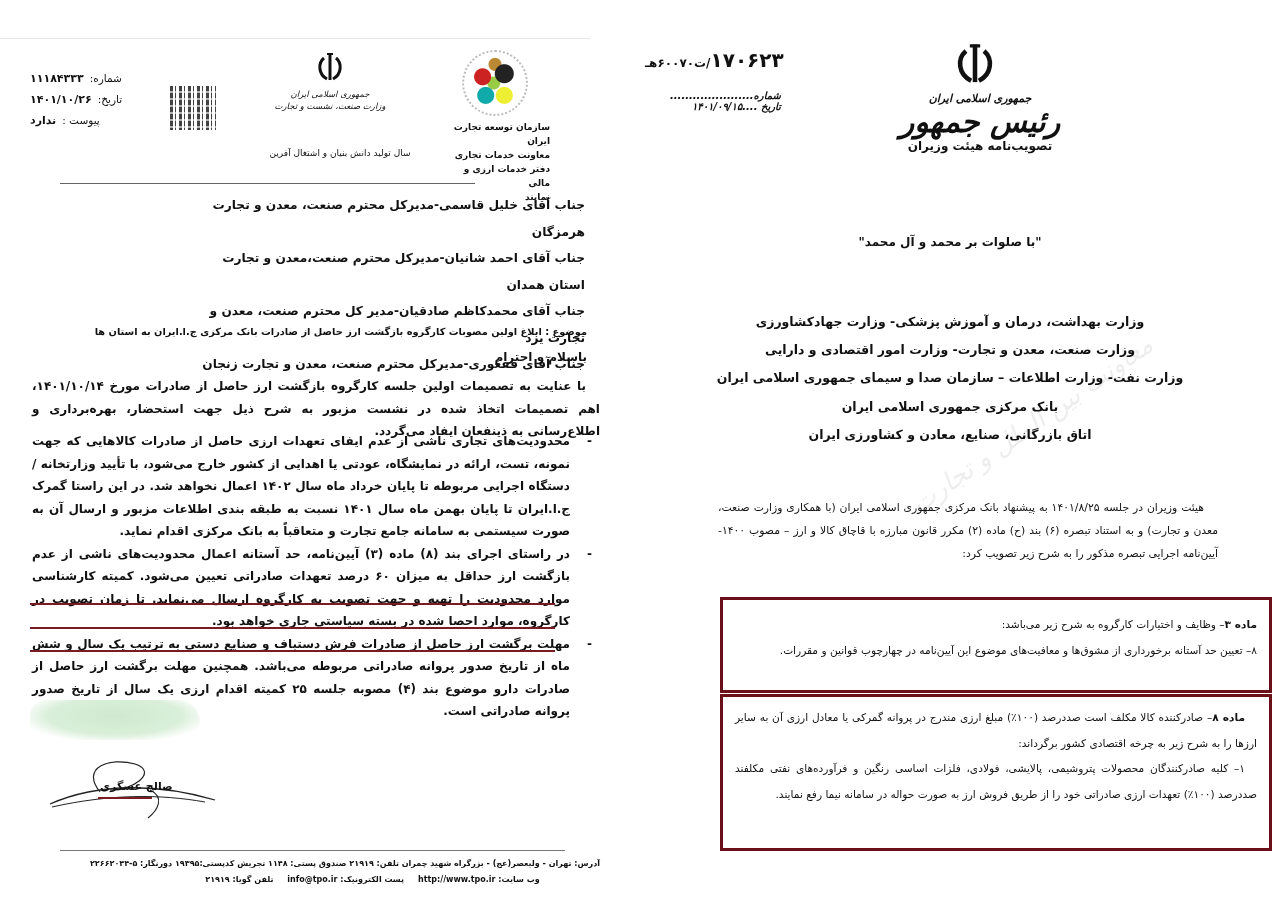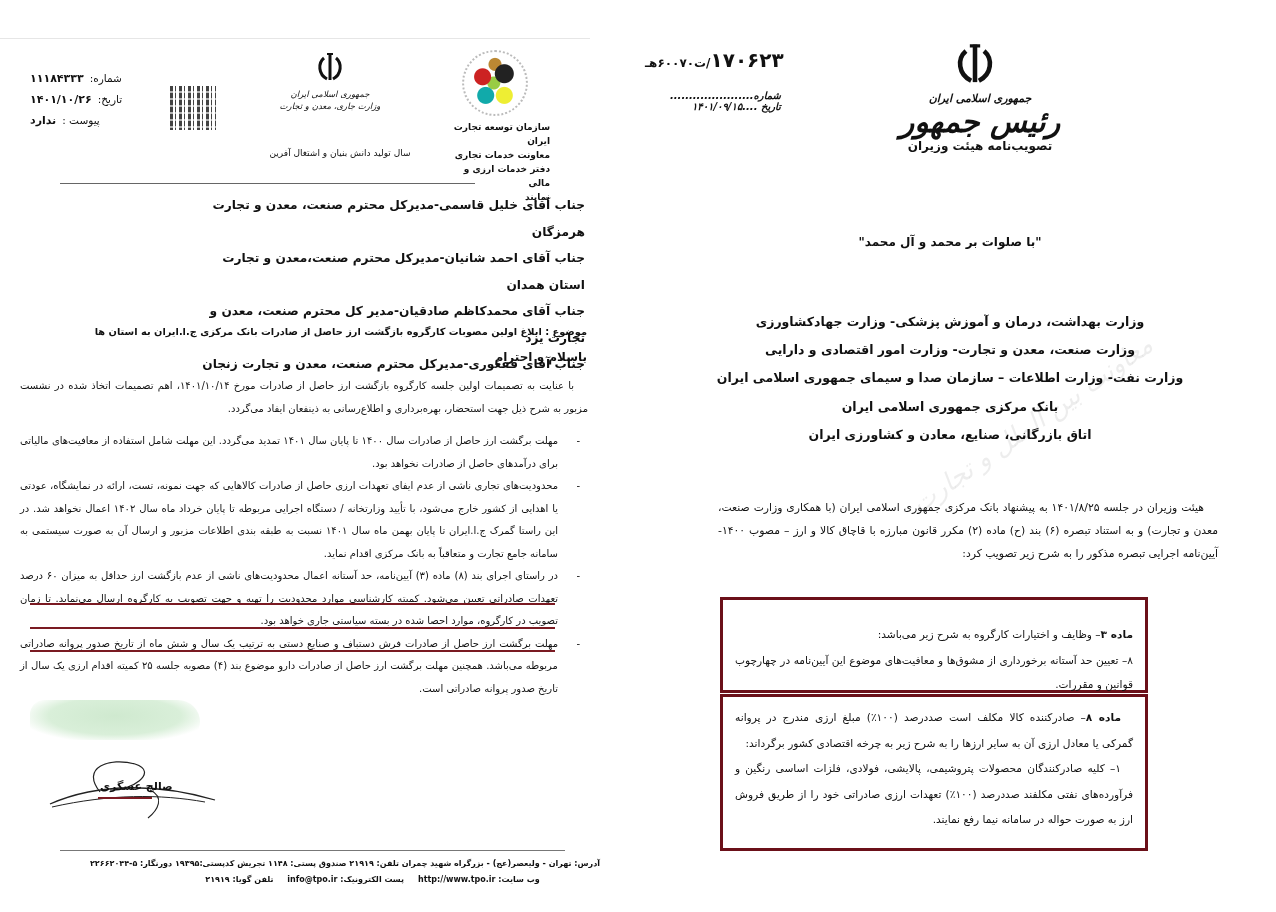--- a/index.html
+++ b/index.html
@@ -36,21 +36,21 @@
       radial-gradient(circle at 35% 70%, #1aa 0 8px, transparent 9px),
       radial-gradient(circle at 65% 70%, #ee3 0 8px, transparent 9px),
       radial-gradient(circle at 50% 20%, #b83 0 6px, transparent 7px),
       radial-gradient(circle at 48% 50%, #9c4 0 6px, transparent 7px);
     border:2px dotted #bbb; }
   .tpo .lines { font-size:9px; line-height:14px; font-weight:bold; margin-top:4px; }
   .hdr-rule { position:absolute; left:60px; top:183px; width:415px; height:1px; background:#666; }
   .recipients { left:200px; top:192px; width:385px; font-size:12.2px; font-weight:bold; line-height:26.5px; }
   .subject { left:40px; top:326px; width:547px; font-size:9.8px; font-weight:bold; }
   .greeting { left:40px; top:350px; width:547px; font-size:12px; font-weight:bold; }
-  .body { left:20px; width:568px; font-size:10px; line-height:22.5px; text-align:justify; text-align-last:right; }
+  .body { left:32px; width:568px; font-size:12px; line-height:22.5px; text-align:justify; text-align-last:right;font-weight:bold; }
   .p1 { top:375px; }
   .bullet { position:relative; padding-right:30px; }
   .bullet::before { content:"-"; position:absolute; right:8px; top:0; }
   .bl1 { top:430px; }
   .hl-line { position:absolute; left:30px; width:525px; height:2px; background:#7a1a22; }
   .redact { left:30px; top:700px; width:170px; height:40px; border-radius:20px 30px 25px 20px;
     background:radial-gradient(ellipse at 50% 40%, #cfe9cf 0%, #d9efd9 55%, rgba(255,255,255,0) 80%); }
   .signature { left:40px; top:752px; width:180px; height:70px; }
   .sig-name { left:100px; top:780px; font-size:11px; font-weight:bold; }
   .foot-rule { position:absolute; left:60px; top:850px; width:505px; height:1px; background:#777; }
@@ -66,21 +66,21 @@
   .pres { left:270px; top:92px; width:180px; text-align:center; }
   .pres .a { font-size:11px; font-style:italic; font-weight:bold; }
   .pres .b { font-size:30px; font-weight:bold; font-style:italic; line-height:34px; }
   .pres .c { font-size:12px; font-weight:bold; }
   .bism { left:180px; top:228px; width:300px; text-align:center; font-size:12px; font-weight:bold; line-height:28px; }
   .ministries { left:60px; top:308px; width:540px; text-align:center; font-size:12.5px; font-weight:bold; line-height:28.2px; }
   .ministries .cut { white-space:nowrap; }
   .watermark { left:360px; top:380px; width:240px; height:200px; color:rgba(0,0,0,.07);
     font-size:26px; font-style:italic; transform:rotate(-35deg); white-space:nowrap; pointer-events:none; }
   .decree { left:98px; top:496px; width:500px; font-size:10.8px; line-height:23px; text-align:justify; text-align-last:right; }
-  .box { left:100px; width:428px; border:3px solid #6b1019; box-sizing:border-box; padding:22px 12px; font-size:10.6px; line-height:25.5px; text-align:justify; text-align-last:right; }
+  .box { left:100px; width:552px; border:3px solid #6b1019; box-sizing:border-box; padding:12px 12px; font-size:10.6px; line-height:25.5px; text-align:justify; text-align-last:right; }
   .box1 { top:597px; height:96px; }
   .box2 { top:694px; height:157px; line-height:25.5px; padding-top:8px; }
   .bold { font-weight:bold; }
 </style>
 </head>
 <body>
 
 <div class="doc doc-left">
   <div class="top-rule"></div>
 
@@ -102,21 +102,21 @@
   <div class="abs qr"></div>
 
   <div class="abs ministry rtl" style="text-align:center">
     <svg class="emblem" viewBox="0 0 30 34">
       <path d="M15 3 L15 30" stroke="#111" stroke-width="3"></path>
       <path d="M9 8 C3 13 3 24 12 29" fill="none" stroke="#111" stroke-width="3"></path>
       <path d="M21 8 C27 13 27 24 18 29" fill="none" stroke="#111" stroke-width="3"></path>
       <path d="M12 4 L18 4" stroke="#111" stroke-width="2"></path>
     </svg>
     <div class="sub">جمهوری اسلامی ایران</div>
-    <div class="sub">وزارت جاری، معدن و تجارت</div>
+    <div class="sub">وزارت صنعت، نشست و تجارت</div>
   </div>
 
   <div class="abs slogan rtl" style="text-align:center">سال تولید دانش بنیان و اشتغال آفرین</div>
 
   <div class="abs tpo rtl" style="text-align:right">
     <div class="tpo-logo"></div>
     <div class="lines">
       <div>سازمان توسعه تجارت ایران</div>
       <div>معاونت خدمات تجاری</div>
       <div>دفتر خدمات ارزی و مالی</div>
@@ -132,21 +132,20 @@
     <div>جناب آقای محمدکاظم صادقیان-مدیر کل محترم صنعت، معدن و تجارت یزد</div>
     <div>جناب آقای ففغوری-مدیرکل محترم صنعت، معدن و تجارت زنجان</div>
   </div>
 
   <div class="abs subject rtl">موضوع : ابلاغ اولین مصوبات کارگروه بازگشت ارز حاصل از صادرات بانک مرکزی ج.ا.ایران به استان ها</div>
   <div class="abs greeting rtl">باسلام و احترام</div>
 
   <div class="abs body p1 rtl" style="text-indent:14px">با عنایت به تصمیمات اولین جلسه کارگروه بازگشت ارز حاصل از صادرات مورخ ۱۴۰۱/۱۰/۱۴، اهم تصمیمات اتخاذ شده در نشست مزبور به شرح ذیل جهت استحضار، بهره‌برداری و اطلاع‌رسانی به ذینفعان ایفاد می‌گردد.</div>
 
   <div class="abs body bl1 rtl">
-    <div class="bullet">مهلت برگشت ارز حاصل از صادرات  سال ۱۴۰۰ تا پایان سال ۱۴۰۱ تمدید می‌گردد. این مهلت شامل استفاده از معافیت‌های مالیاتی برای درآمدهای حاصل از صادرات نخواهد بود.</div>
     <div class="bullet">محدودیت‌های تجاری ناشی از عدم ایفای تعهدات ارزی حاصل از صادرات کالاهایی که جهت نمونه، تست، ارائه در نمایشگاه، عودتی یا اهدایی از کشور خارج می‌شود، با تأیید وزارتخانه / دستگاه اجرایی مربوطه تا پایان خرداد ماه سال ۱۴۰۲ اعمال نخواهد شد. در این راستا گمرک ج.ا.ایران تا پایان بهمن ماه سال ۱۴۰۱ نسبت به طبقه بندی اطلاعات مزبور و ارسال آن به صورت سیستمی به سامانه جامع تجارت و متعاقباً به بانک مرکزی اقدام نماید.</div>
     <div class="bullet">در راستای اجرای بند (۸) ماده (۳) آیین‌نامه، حد آستانه اعمال محدودیت‌های ناشی از عدم بازگشت ارز حداقل به میزان ۶۰ درصد تعهدات صادراتی تعیین می‌شود. کمیته کارشناسی موارد محدودیت را تهیه و جهت تصویب به کارگروه ارسال می‌نماید. تا زمان تصویب در کارگروه، موارد احصا شده در بسته سیاستی جاری خواهد بود.</div>
     <div class="bullet">مهلت برگشت ارز حاصل از صادرات فرش دستباف و صنایع دستی به ترتیب یک سال و شش ماه از تاریخ صدور پروانه صادراتی مربوطه می‌باشد. همچنین مهلت برگشت ارز حاصل از صادرات دارو موضوع بند (۴) مصوبه جلسه ۲۵ کمیته اقدام ارزی یک سال از تاریخ صدور پروانه صادراتی است.</div>
   </div>
 
   <div class="hl-line" style="top:603px"></div>
   <div class="hl-line" style="top:627px"></div>
   <div class="hl-line" style="top:650px"></div>
 
   <div class="abs redact"></div>

